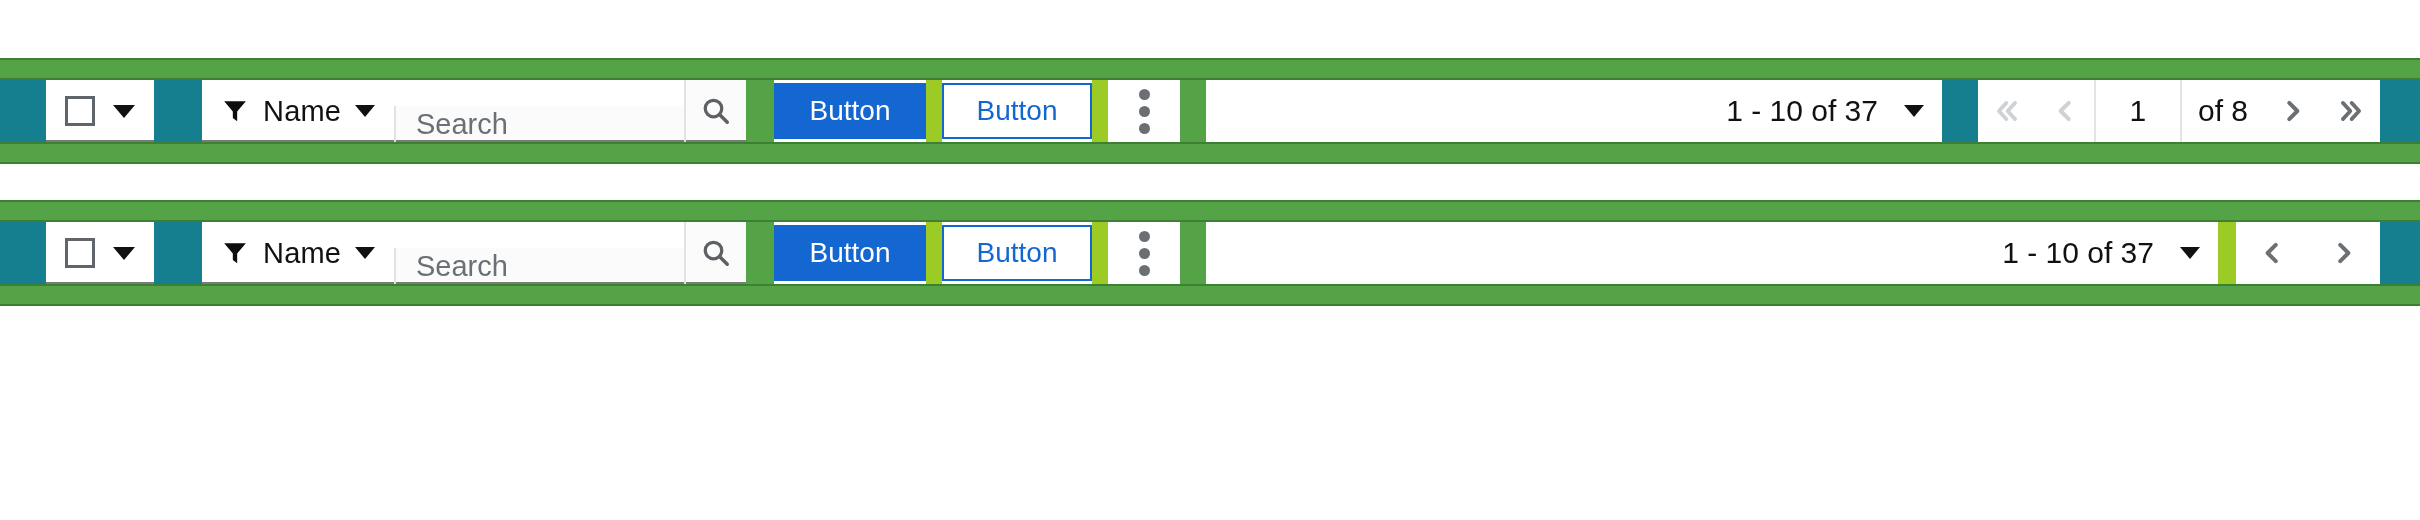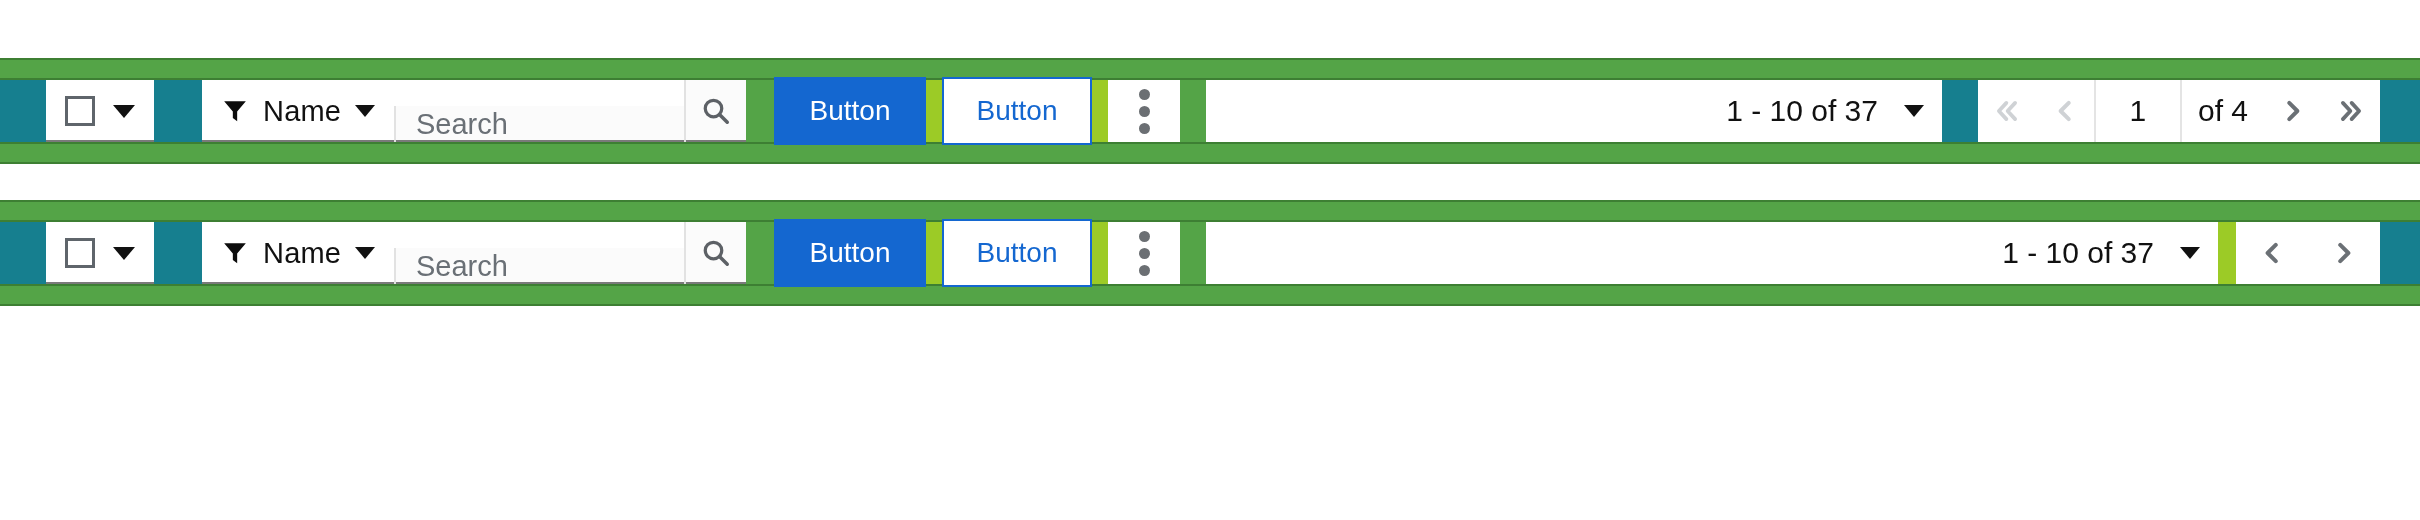--- a/index.html
+++ b/index.html
@@ -135,21 +135,21 @@
     border-left: 2px solid #e2e2e2;
   }
   .magnifier { width: 30px; height: 30px; display:block; }
 
   
   .btn-cell { padding: 0; align-items: center; }
   .btn {
     font-family: "Liberation Sans", sans-serif;
     font-size: 28px;
     cursor: pointer;
-    height: 68px;
+    height: 56px;
     display: flex;
     align-items: center;
     justify-content: center;
     white-space: nowrap;
   }
   .btn-filled {
     background: #1467d0;
     color: #ffffff;
     border: 0;
     width: 152px;
@@ -293,21 +293,21 @@
           </svg>
         </button>
         <button class="pg-btn">
           <svg class="chev" width="30" height="30" viewBox="0 0 24 24" aria-hidden="true">
             <path d="M15 5.5 L8.5 12 L15 18.5" fill="none" stroke="#cfd2d5" stroke-width="3.2" stroke-linecap="round" stroke-linejoin="round"></path>
           </svg>
         </button>
 
         <span class="page-box">1</span>
 
-        <span class="of-label">of 4</span>
+        <span class="of-label">of 8</span>
 
         <button class="pg-btn">
           <svg class="chev" width="30" height="30" viewBox="0 0 24 24" aria-hidden="true">
             <path d="M9 5.5 L15.5 12 L9 18.5" fill="none" stroke="#6b7075" stroke-width="3.2" stroke-linecap="round" stroke-linejoin="round"></path>
           </svg>
         </button>
         <button class="pg-btn">
           <svg class="chev" width="30" height="30" viewBox="0 0 24 24" aria-hidden="true">
             <path d="M5.5 5.5 L11.5 12 L5.5 18.5" fill="none" stroke="#6b7075" stroke-width="3" stroke-linecap="round" stroke-linejoin="round"></path>
             <path d="M12.5 5.5 L18.5 12 L12.5 18.5" fill="none" stroke="#6b7075" stroke-width="3" stroke-linecap="round" stroke-linejoin="round"></path>

